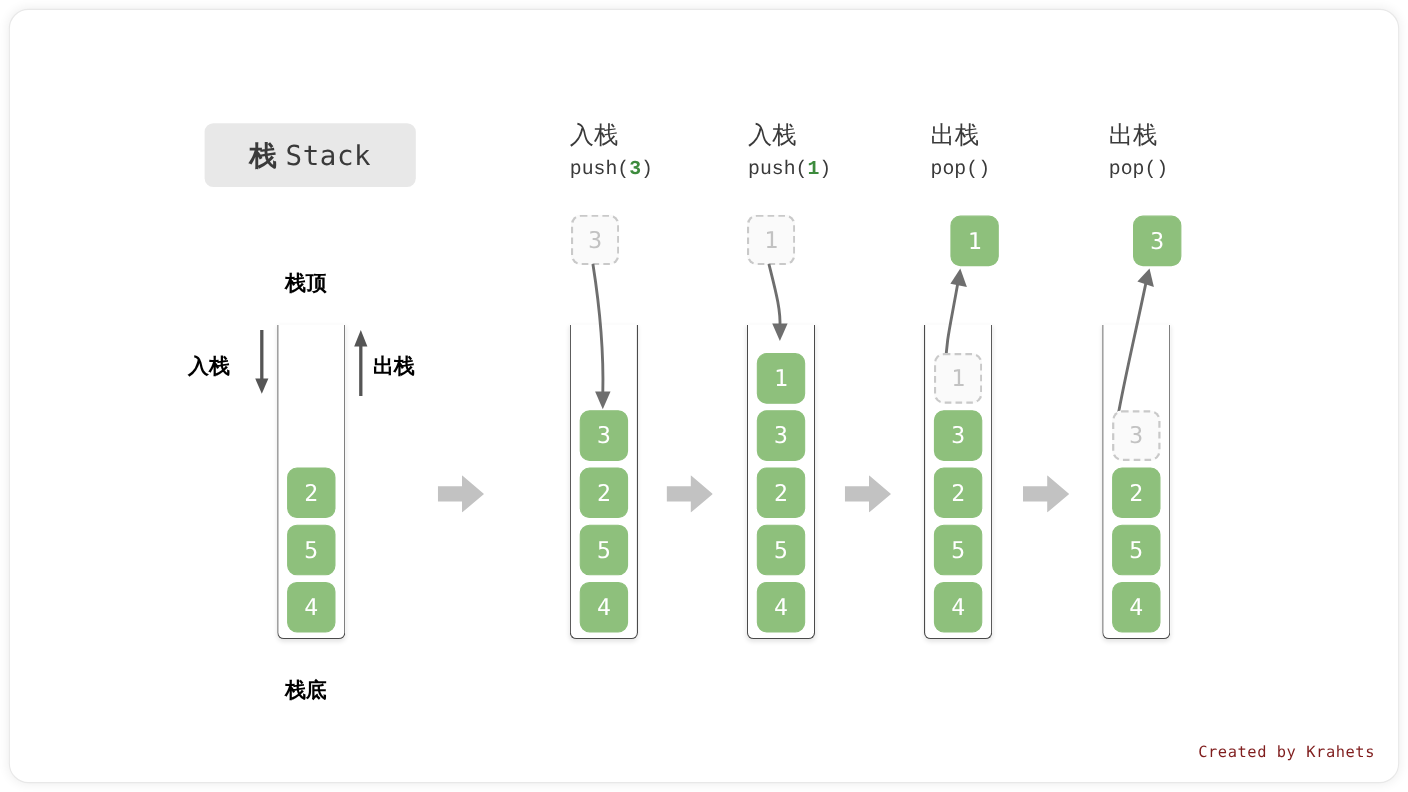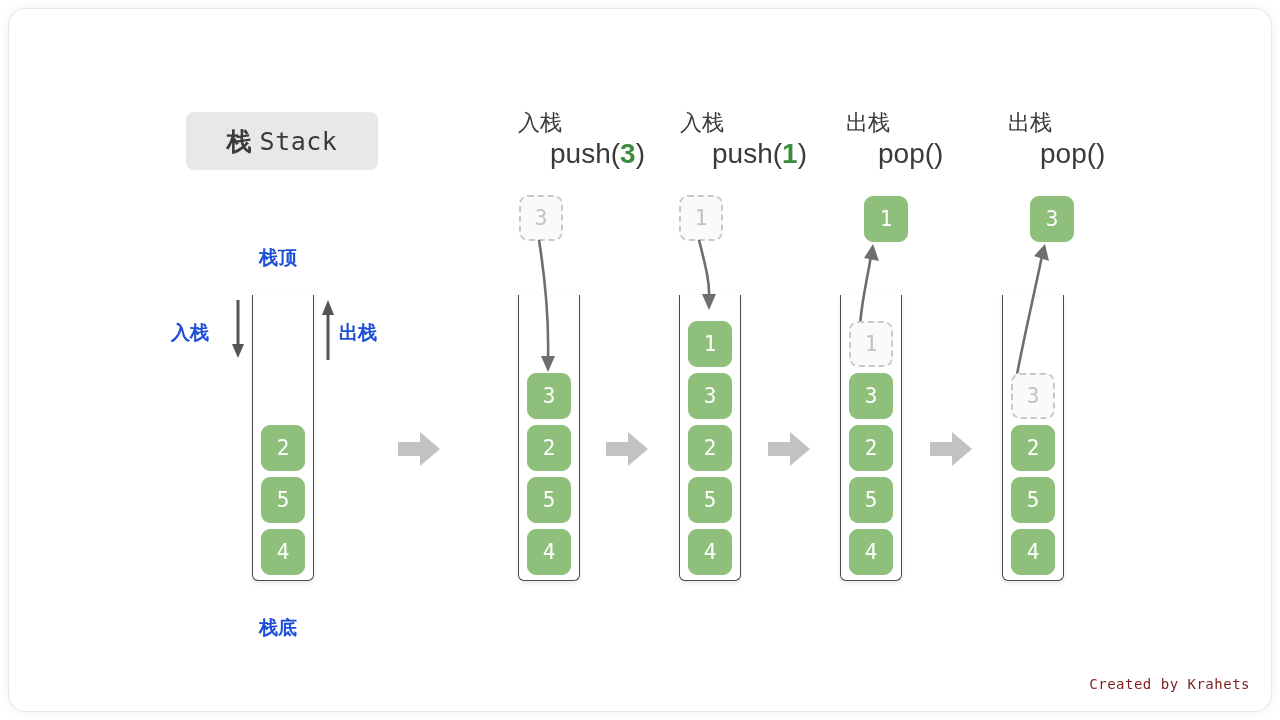--- a/index.html
+++ b/index.html
@@ -61,44 +61,43 @@
     color: #3a3a3a;
     letter-spacing: 0.5px;
   }
 
   
   .cn-label {
     position: absolute;
     font-family: "Liberation Sans", "DejaVu Sans", sans-serif;
     font-size: 19px;
     font-weight: bold;
-    color: #1d4ed8;
+    color: #000000;
     white-space: nowrap;
     text-align: right;
   }
 
   .stage-caption {
     position: absolute;
     text-align: left;
     white-space: nowrap;
   }
   .stage-caption .line-cn {
     font-family: "Liberation Sans", "DejaVu Sans", sans-serif;
     font-size: 22px;
     color: #3a3a3a;
     display: block;
     line-height: 30px;
   }
   .stage-caption .line-code {
-    font-family: Liberation Sans, sans-serif;
-    font-size: 28px;
+    font-family: Liberation Mono, monospace;
+    font-size: 18px;
     color: #3a3a3a;
     display: block;
     line-height: 32px;
-    margin-left: 32px;
   }
   .stage-caption .arg {
     color: #3d8b3d;
     font-weight: bold;
   }
 
   
   .stack-container {
     position: absolute;
     width: 62px;

